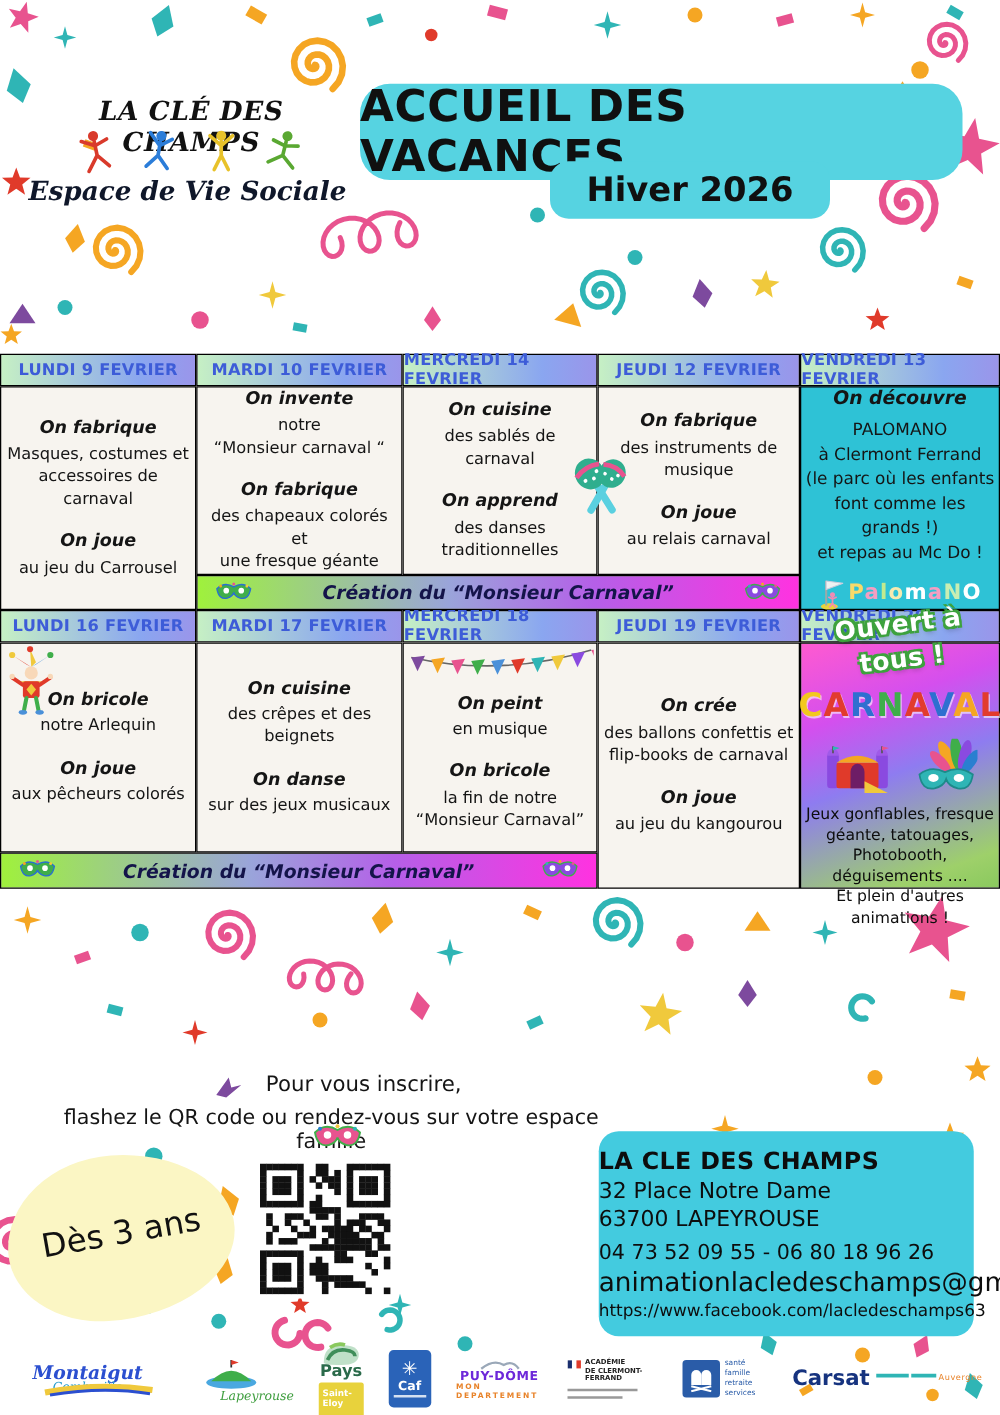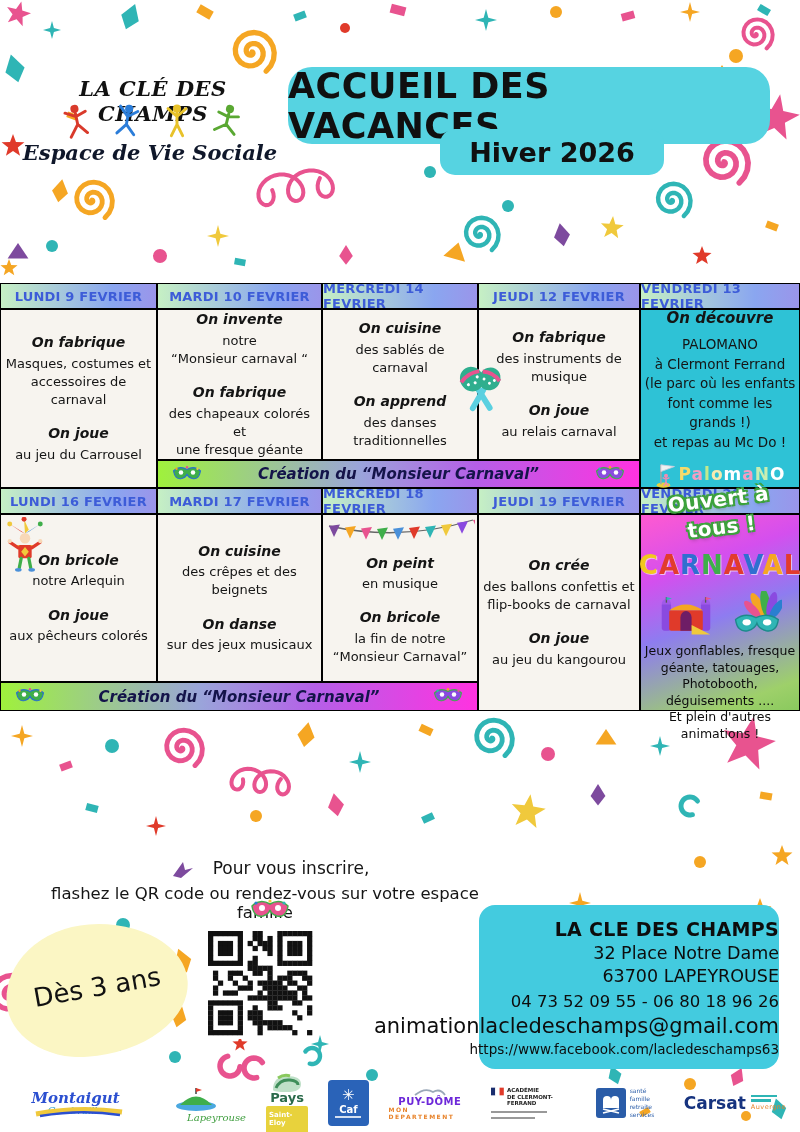--- a/index.html
+++ b/index.html
@@ -55,21 +55,21 @@
   .signup1{left:196px;top:858px;width:190px;text-align:center;font-size:17px;z-index:2;}
   .signup2{left:50px;top:884px;width:430px;text-align:center;font-size:16.5px;z-index:2;}
   .signup-icon{left:170px;top:860px;z-index:2;}
   .mask-qr{left:250px;top:897px;z-index:2;}
   .age-blob{left:6px;top:924px;width:182px;height:132px;background:#fbf6c4;z-index:1;
     border-radius:48% 52% 58% 42% / 55% 48% 52% 45%;transform:rotate(-4deg);}
   .age-text{left:22px;top:972px;width:150px;text-align:center;font-size:26px;font-weight:500;
     transform:rotate(-10deg);z-index:2;color:#111;}
   #qr{left:204px;top:927px;z-index:2;position:absolute;}
   .contact{left:479px;top:905px;width:300px;height:164px;background:#43cbdf;border-radius:16px;z-index:2;
-    display:flex;flex-direction:column;justify-content:center;align-items:flex-end;gap:3px;text-align:center;color:#0d0d0d;}
+    display:flex;flex-direction:column;justify-content:center;align-items:flex-start;gap:3px;text-align:center;color:#0d0d0d;}
   .contact .c-name{font-size:19px;font-weight:800;letter-spacing:.3px;}
   .contact .c-line{font-size:17.5px;}
   .contact .c-phone{font-size:16.5px;margin-top:3px;}
   .contact .c-mail{font-size:21px;}
   .contact .c-fb{font-size:13.5px;}
 
   
   .partners{left:26px;top:1076px;width:760px;height:54px;display:flex;align-items:center;gap:20px;z-index:2;}
   .logo{display:flex;flex-direction:column;align-items:center;justify-content:center;line-height:1.1;}
   .lg-montaigut{position:relative;width:108px;align-items:center;}
@@ -87,21 +87,21 @@
   .lg-puydome .m2{font-size:6px;font-weight:bold;color:#e8832a;letter-spacing:1.5px;}
   .lg-acad{align-items:flex-start;gap:2px;}
   .lg-acad .row{display:flex;gap:3px;align-items:flex-start;}
   .lg-acad .m1{font-size:5.5px;font-weight:bold;color:#222;line-height:1.2;}
   .lg-acad .bar{height:2px;background:#999;margin-top:2px;}
   .lg-msa{flex-direction:row;gap:4px;align-items:center;}
   .lg-msa .sq{width:30px;height:30px;background:#2a5ca8;border-radius:3px;display:flex;align-items:center;justify-content:center;}
   .lg-msa .m2{font-size:6px;color:#2a5ca8;width:34px;line-height:1.35;text-align:left;}
   .lg-carsat{flex-direction:row;gap:5px;align-items:center;}
   .lg-carsat .m1{font-size:17px;font-weight:800;color:#16337f;}
-  .lg-carsat .side{display:flex;flex-direction:column;gap:2px;text-align:center;}
+  .lg-carsat .side{display:flex;flex-direction:row;gap:2px;text-align:center;}
   .lg-carsat .bar{width:26px;height:2.5px;background:#2fb5b5;}
   .lg-carsat .m2{font-size:6.5px;color:#e8832a;letter-spacing:.5px;}
 </style>
 </head>
 <body>
 
 <svg id="confetti" width="800" height="1132">
     <polygon points="21.36464758633277,1.442964258242112 22.243216949555062,10.563910664867887 30.98218395180946,13.31963256884173 22.579141300982016,16.973729131182047 22.658783344088903,26.136545544463623 16.586848013740237,19.273955011538312 7.897102501059381,22.18116508364789 12.547482740240028,14.285754321086475 7.097282616709485,6.9196925448046525 16.043310995482656,8.902650871325278 " fill="#e8538f"></polygon>
     <polygon points="52,21 53.90918830920368,28.090811690796322 61,30 53.90918830920368,31.909188309203678 52,39 50.09081169079632,31.909188309203678 43,30 50.09081169079632,28.090811690796322 " fill="#2fb5b5"></polygon>
     <polygon points="130,3 139.3,18 130,30 120.7,18" fill="#2fb5b5" transform="rotate(20 130 18)"></polygon>

